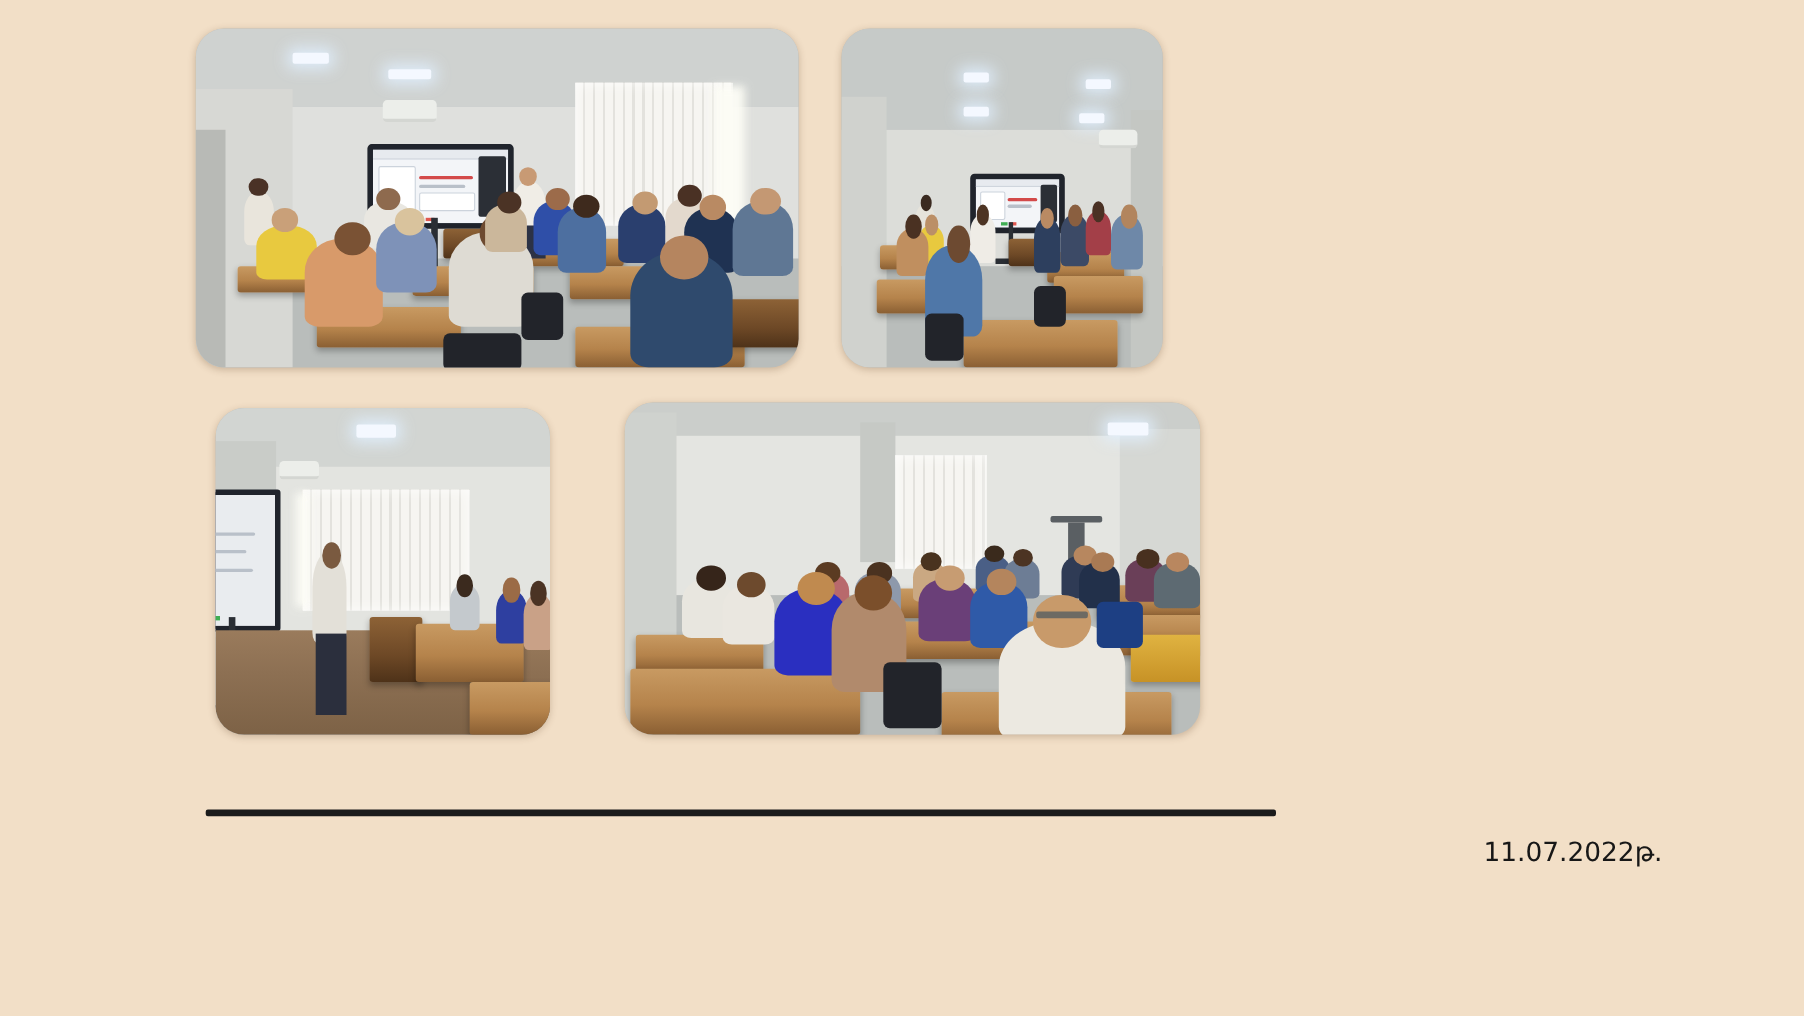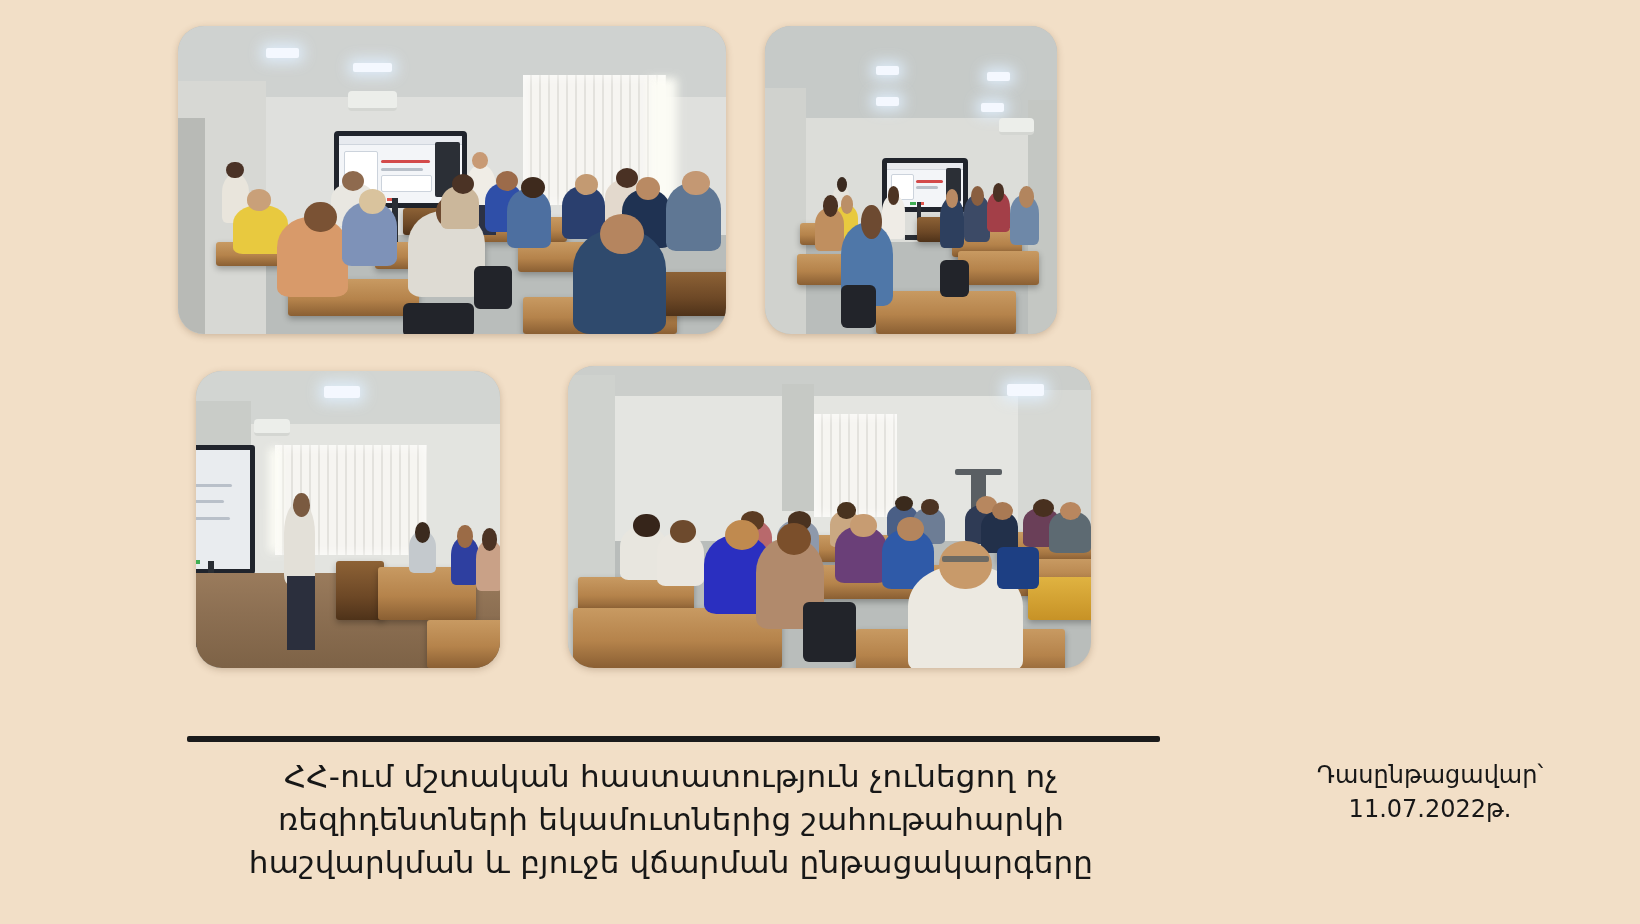--- a/index.html
+++ b/index.html
@@ -341,24 +341,18 @@
       <div style="position:absolute;left:71.5%;top:63%;width:9%;height:2%;background:#6d6a63;border-radius:2px;"></div>
 
       <div class="desk" style="left:88%; top:70%; width:16%; height:14%; background:linear-gradient(180deg,#e0b341,#c79226);"></div>
       <div class="chair" style="left:45%; top:78%; width:10%; height:20%;"></div>
       <div class="chair" style="left:82%; top:60%; width:8%; height:14%; background:#1d3f83;"></div>
     </div>
   </div>
 
   <div id="divider" style="left: 187px; top: 736px; width: 973px; height: 6px; background: rgb(27, 27, 27);"></div>
 
-  <div id="caption" style="left: 166px; top: 755px; width: 1010px; color: rgb(23, 23, 23);">
-    <span class="cline">ՀՀ-ում մշտական հաստատություն չունեցող ոչ</span>
-    <span class="cline">ռեզիդենտների եկամուտներից շահութահարկի</span>
-    <span class="cline">հաշվարկման և բյուջե վճարման ընթացակարգերը</span>
-  </div>
 
   <div id="presenter" style="left: 1230px; top: 758px; width: 400px; color: rgb(23, 23, 23);">
-    <span class="pline">Դասընթացավար՝</span>
     <span class="pline">11.07.2022թ.</span>
   </div>
 
 </div>
 
 </body></html>

